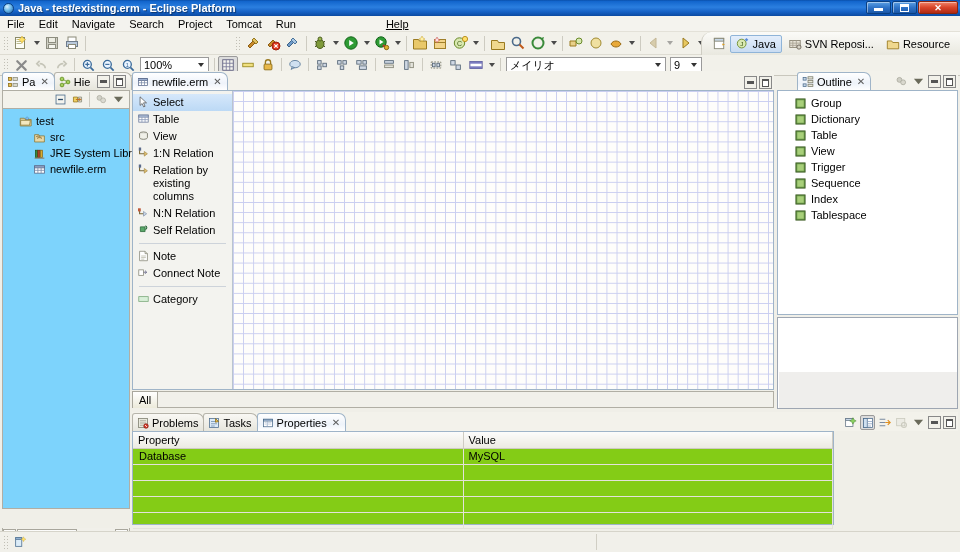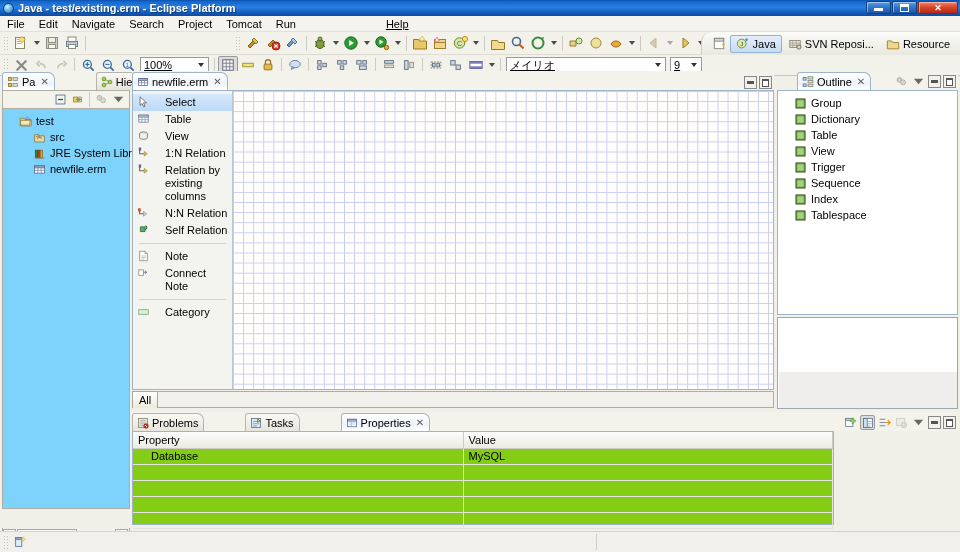--- a/index.html
+++ b/index.html
@@ -53,21 +53,20 @@
   .menuitem { padding: 0 7px; line-height: 16px; cursor: default; white-space: nowrap; }
   .menuitem.help { margin-left: 76px; }
   .menuitem.help u { text-decoration: underline; }
 
   
   .toolbar {
     height: 23px; background: #f2f1ea;
     display: flex; align-items: center;
     border-bottom: 1px solid #dedcd2;
     position: relative;
-    text-decoration: underline;
   }
   .tb2 { height: 21px; border-bottom: 1px solid #c9c7bd; }
   .grip { width: 6px; height: 15px; margin: 0 2px 0 3px; flex: 0 0 auto;
     background-image: radial-gradient(circle, #b8b6ac 1px, transparent 1px);
     background-size: 3px 3px; opacity: .85; }
   .sep { width: 1px; height: 15px; background: #cdcbc1; margin: 0 3px; flex: 0 0 auto; }
   .ti { width: 20px; height: 19px; display: flex; align-items: center; justify-content: center; flex: 0 0 auto; }
   .arrow-dn { width: 11px; height: 19px; display: flex; align-items: center; justify-content: center; flex: 0 0 auto; }
   .arrow-dn:after { content:''; border-left: 3px solid transparent; border-right: 3px solid transparent; border-top: 4px solid #4a4a4a; }
 
@@ -95,21 +94,20 @@
   .pbtn { display: flex; align-items: center; gap: 3px; padding: 1px 5px; height: 18px; font-size: 11px; border: 1px solid transparent; border-radius: 2px; white-space: nowrap;}
   .pbtn.active { background: linear-gradient(to bottom,#e4eefb,#c9dcf2); border: 1px solid #8fb4d8; }
 
   
   .main { position: absolute; left: 0; top: 71px; width: 960px; height: 460px; }
 
   
   .viewtabs {
     height: 19px; display: flex; align-items: flex-end; position: relative;
     background: #f3f2eb;
-    gap: 42px;
   }
   .vtab {
     height: 18px; display: flex; align-items: center; gap: 3px;
     padding: 0 5px 0 4px; font-size: 11px; white-space: nowrap;
     border: 1px solid #b6b4aa; border-bottom: none;
     background: linear-gradient(to bottom,#f9f8f4,#e6e5dc);
     border-radius: 3px 7px 0 0; margin-right: -1px;
     position: relative; color: #000;
   }
   .vtab.active {
@@ -147,21 +145,21 @@
 
   
   .editor { position: absolute; left: 132px; top: 0; width: 642px; height: 338px; }
   .ed-body { position: absolute; left:0; top: 19px; width: 642px; height: 300px;
     border: 1px solid #9fb4c8; background: #fff; display: flex; }
   .palette {
     width: 100px; background: #f3f3ef; border-right: 1px solid #b9c4cf;
     display: flex; flex-direction: column; padding-top: 3px; font-size: 11px;
     position: relative; overflow: hidden;
   }
-  .pitem { display: flex; align-items: flex-start; gap: 16px; padding: 2px 3px 2px 5px; line-height: 13px; cursor: default; }
+  .pitem { display: flex; align-items: flex-start; gap: 4px; padding: 2px 3px 2px 5px; line-height: 13px; cursor: default; }
   .pitem.sel { background: linear-gradient(to bottom,#d6e8fb,#bcd9f5); }
   .pitem .plabel { flex: 1; }
   .psep { height: 1px; background: #cdd3da; margin: 4px 6px; }
   .canvas { flex: 1; position: relative; overflow: hidden;
     background-color: #fefdfb;
     background-image: linear-gradient(to right, #c9cdf0 1px, transparent 1px),
                       linear-gradient(to bottom, #c9cdf0 1px, transparent 1px);
     background-size: 10.1px 10.1px;
   }
   .ed-tabs { position: absolute; left: 0; top: 319px; width: 642px; height: 18px; display: flex; align-items: center; }
@@ -190,21 +188,21 @@
   .ptable th {
     height: 16px; text-align: left; font-weight: normal;
     background: linear-gradient(to bottom,#fcfcfb,#eceae2);
     border-right: 1px solid #cecbc2; border-bottom: 1px solid #cecbc2;
     padding-left: 5px; color: #000;
   }
   .ptable td {
     height: 16px; border-right: 1px solid #e4e2da; border-bottom: 1px solid #e4e2da;
     padding-left: 5px; color: #000;
   }
-  .ptable td.k { padding-left: 18px; margin-top: 17px; }
+  .ptable td.k { padding-left: 6px; margin-top: 17px; }
 
   
   .statusbar {
     position: absolute; left: 0; top: 531px; width: 960px; height: 21px;
     background: #f1f0ea; border-top: 1px solid #d6d4ca; display: flex; align-items: center;
   }
   .sb-sep { width: 1px; height: 16px; background: #d0cec4; }
   .sb-seg1 { width: 585px; height: 21px; display:flex; align-items:center; }
   .sb-seg2 { flex: 1; }
 

